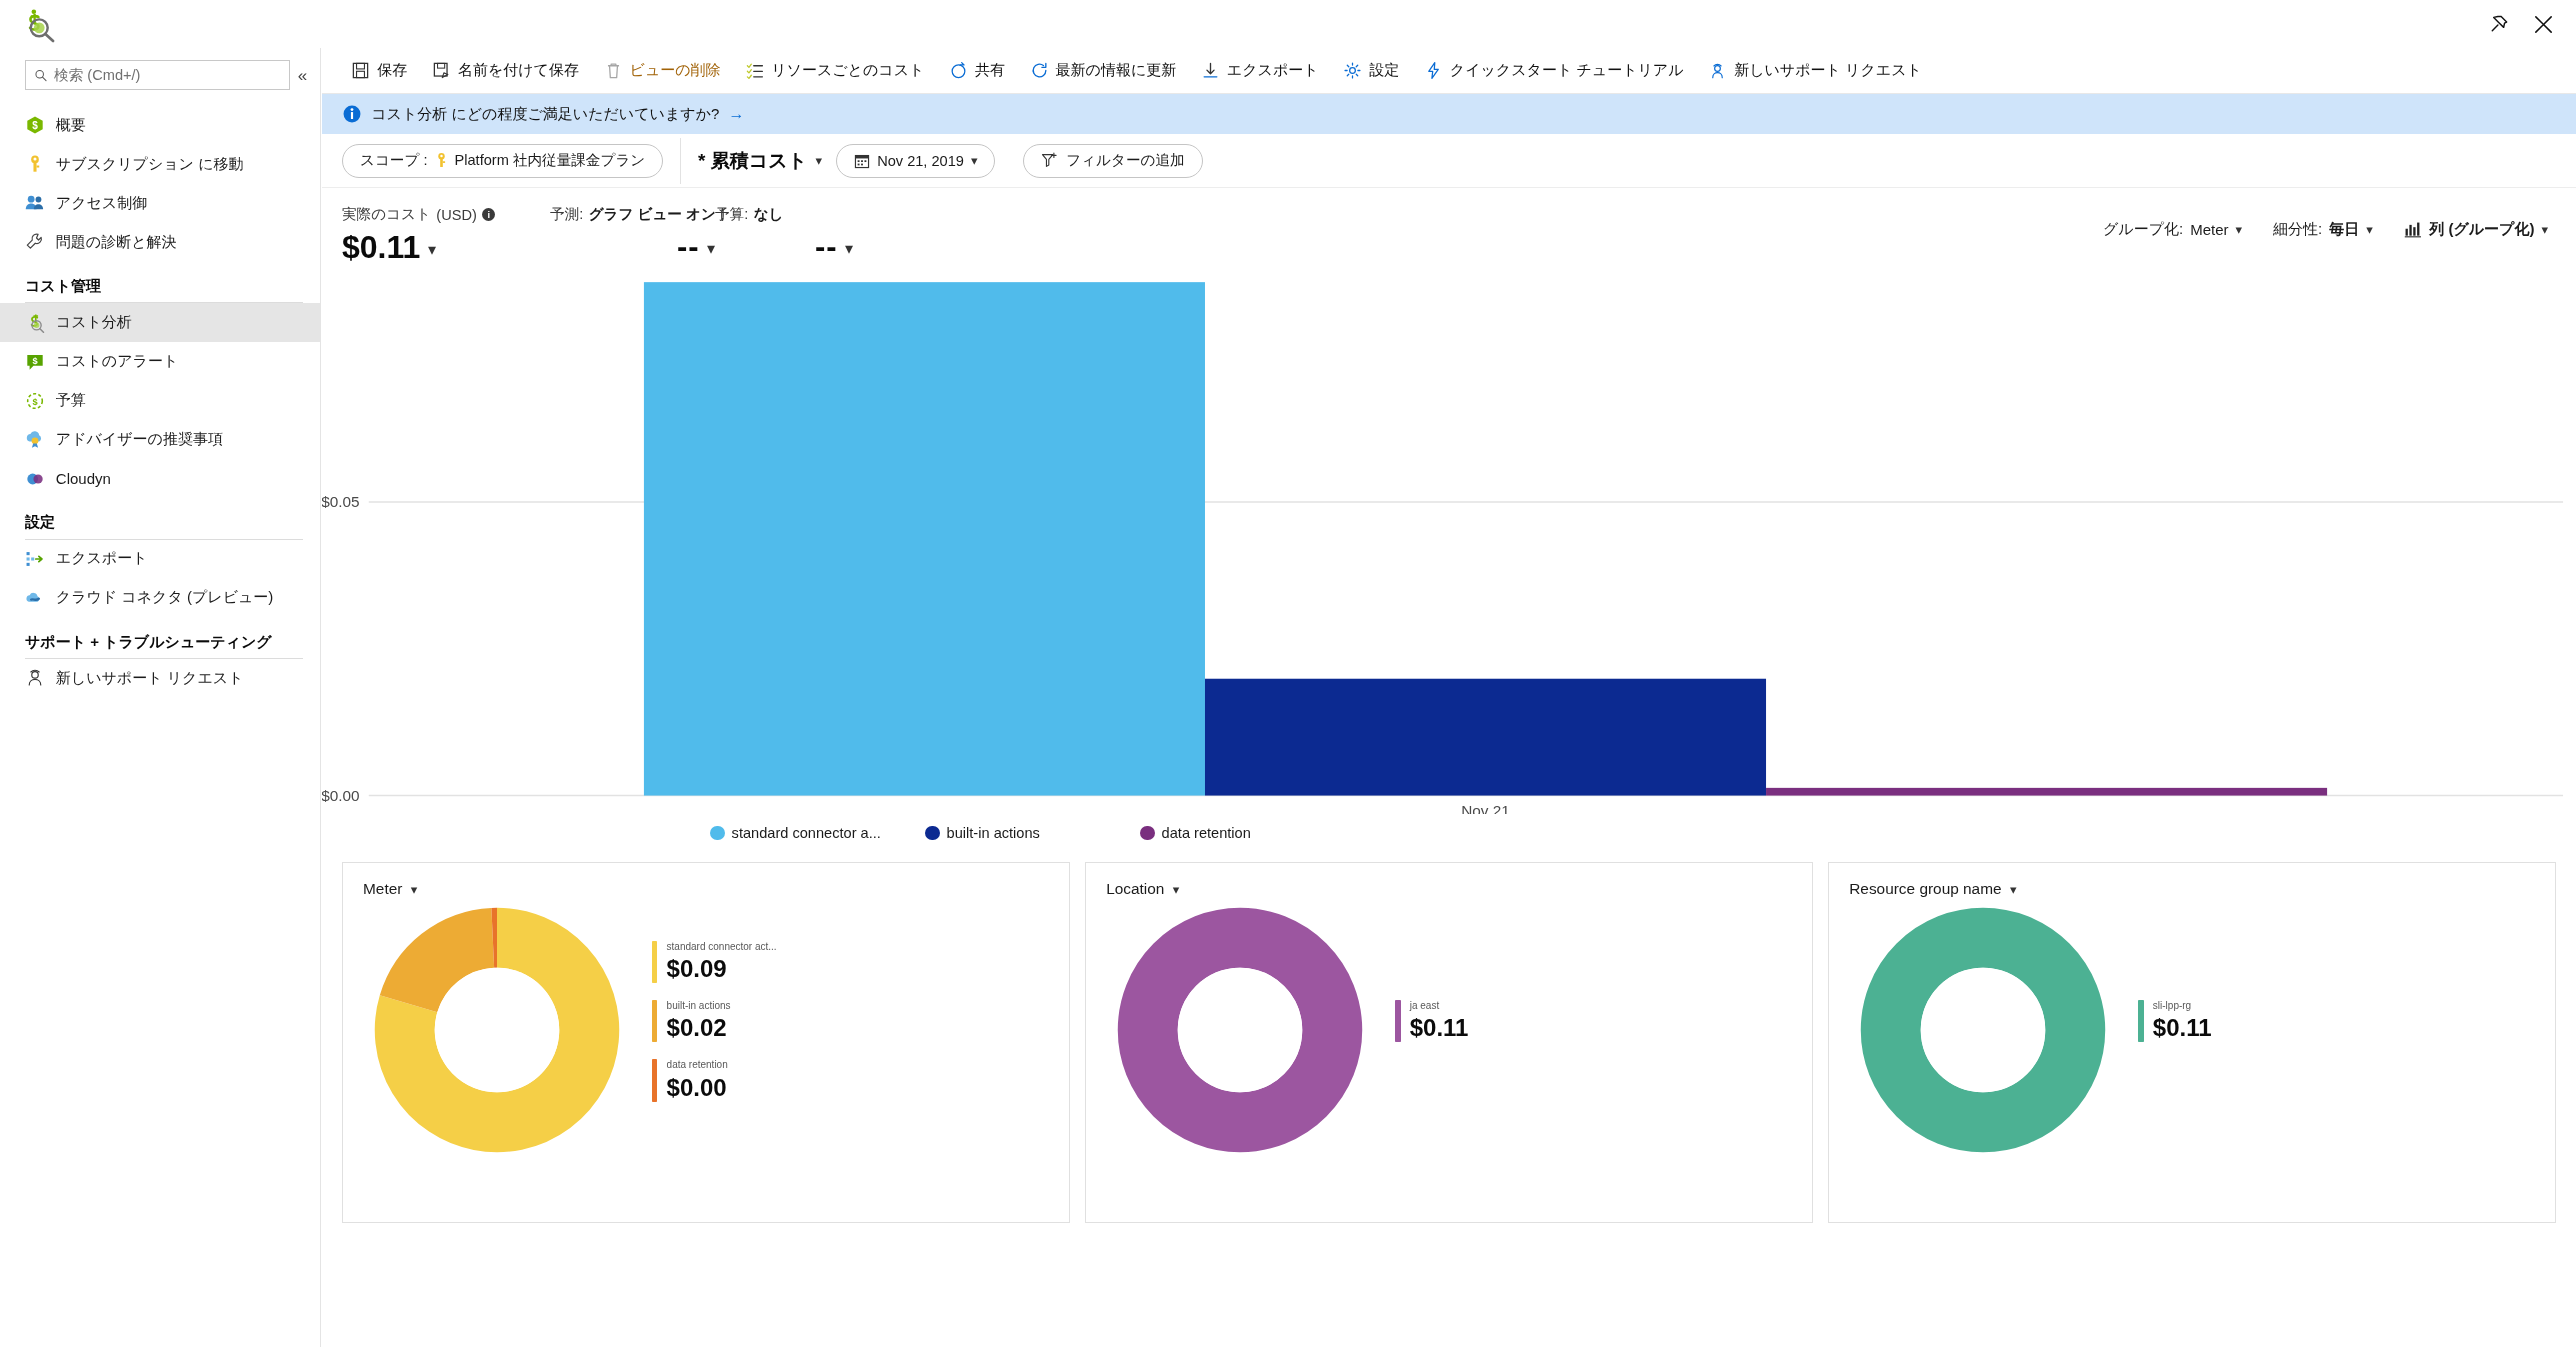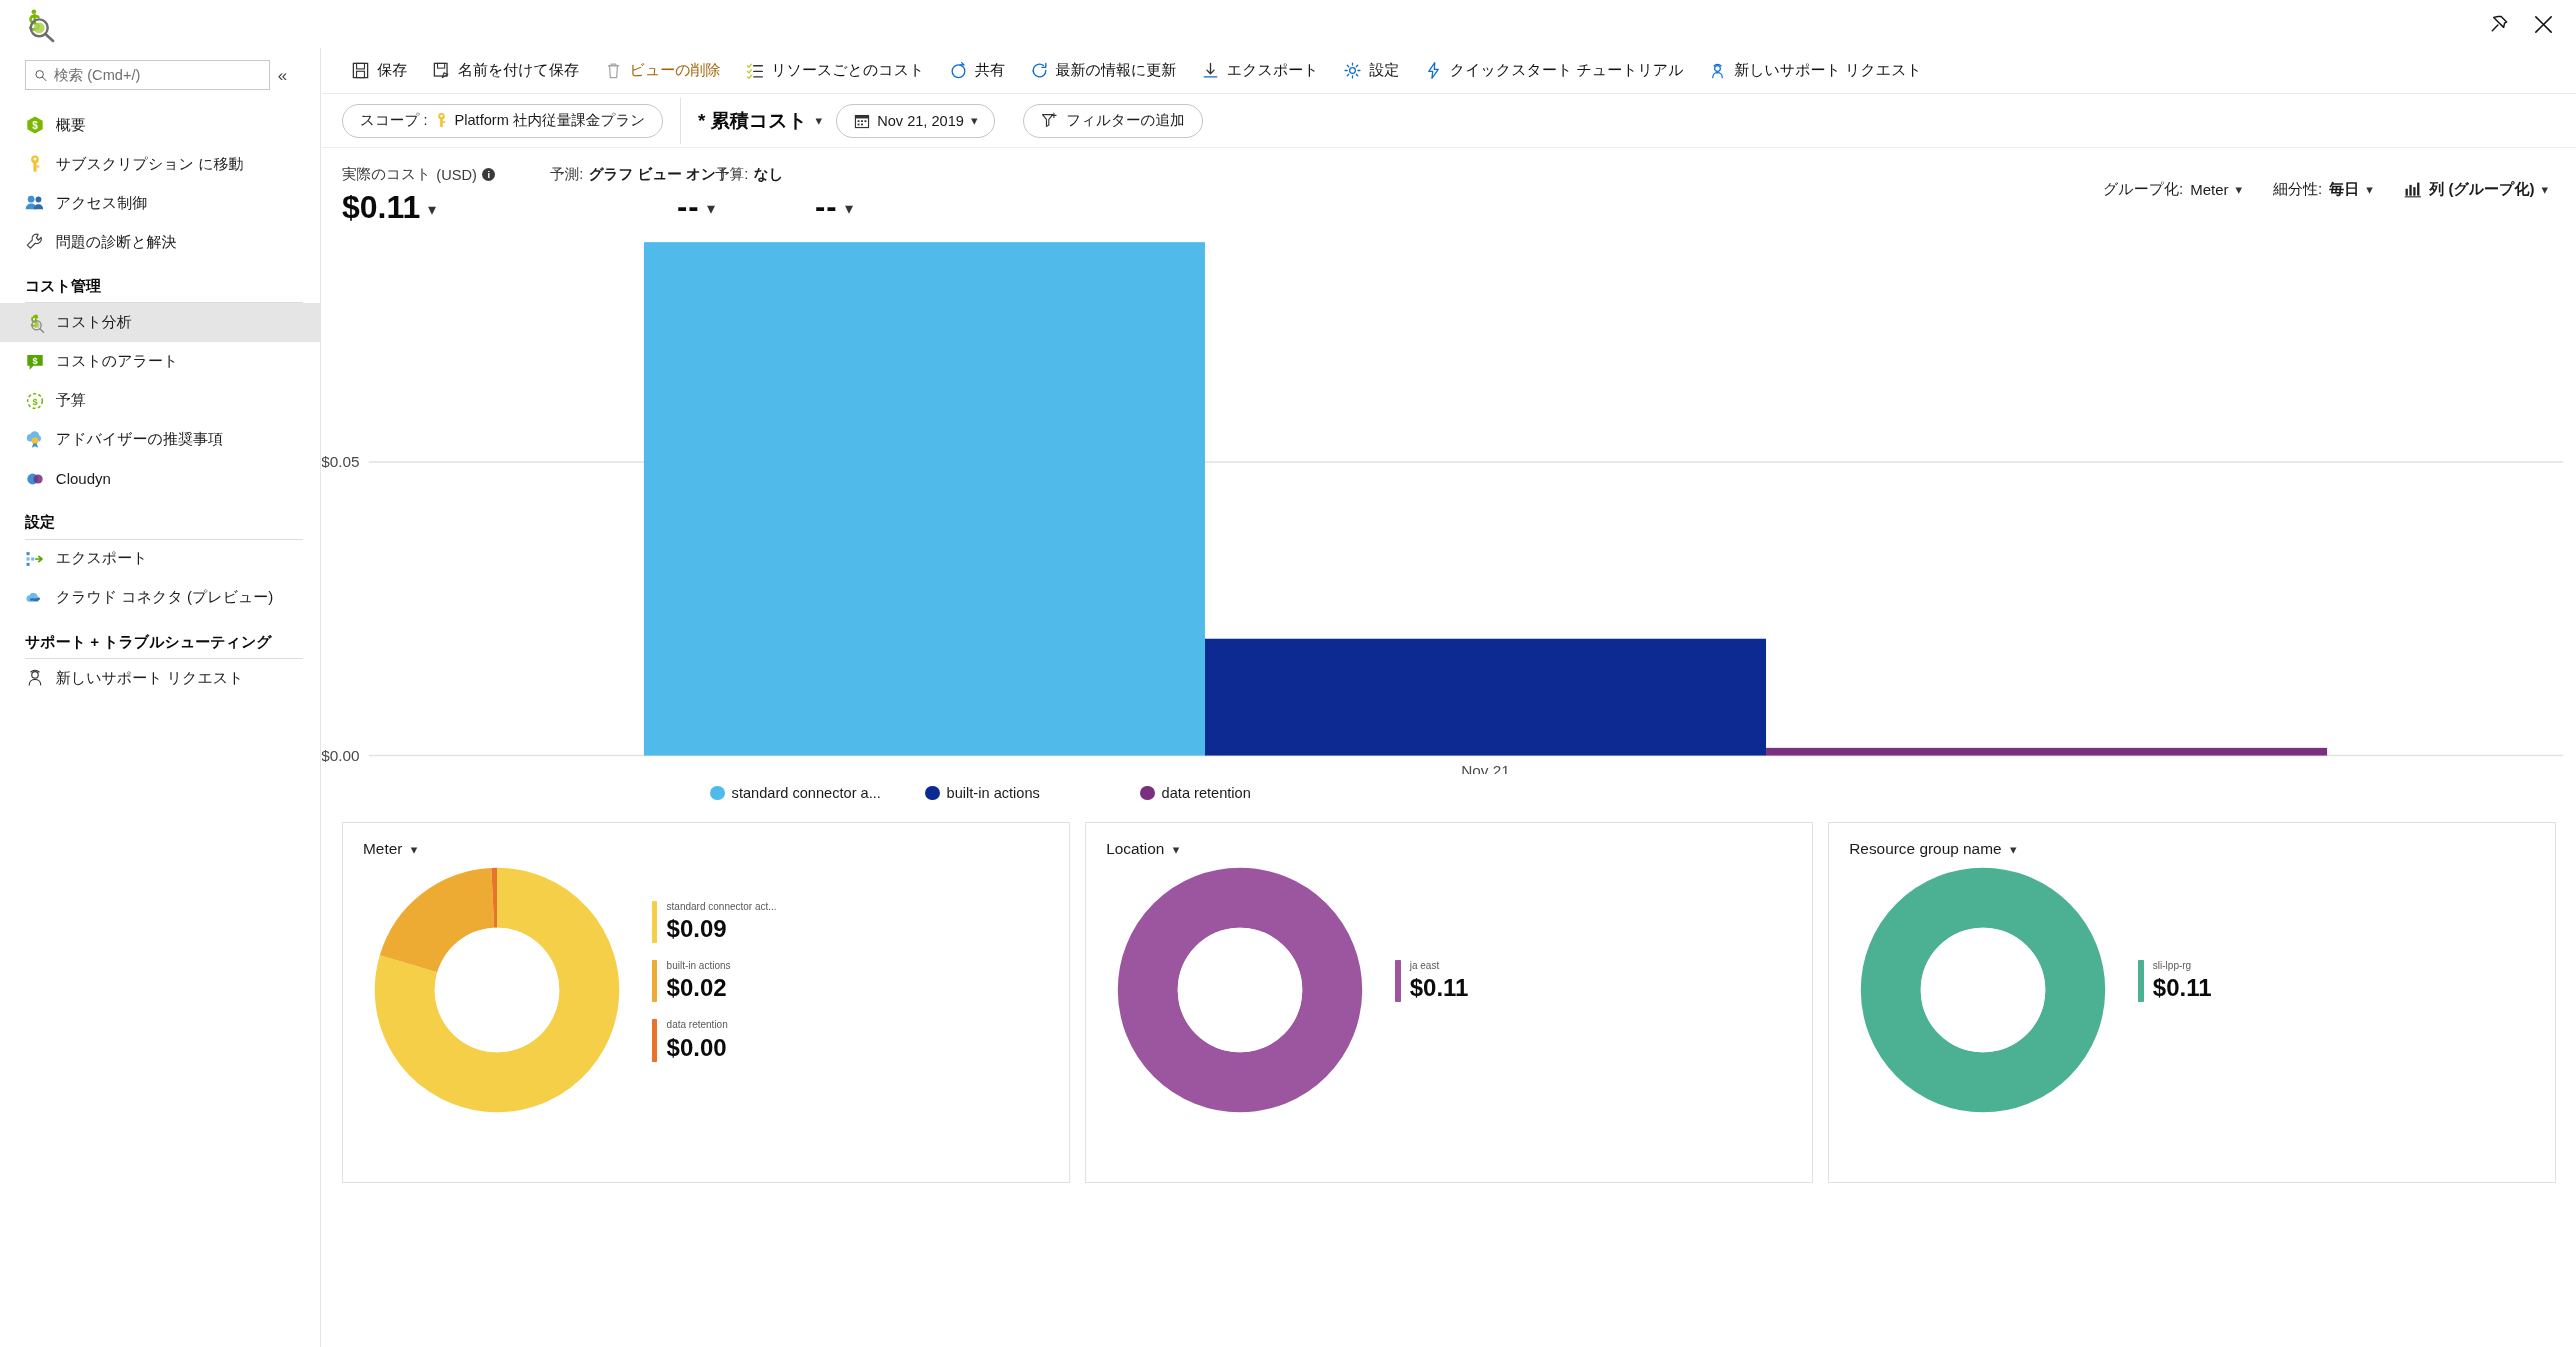--- a/index.html
+++ b/index.html
@@ -24,21 +24,21 @@
   .titlebar-actions { margin-left: auto; display: flex; align-items: center; gap: 21.5px; margin-right: 21.5px; }
   .tb-ico { width: 23px; height: 23px; cursor: pointer; }
 
   
   .sidebar {
     position: absolute; top: 48px; left: 0; width: 321px; height: 1300px;
     background: #fff; border-right: 0.8px solid #e4e4e4;
   }
   .search-row { display: flex; align-items: center; padding: 12.3px 0 4.6px 0; }
   .search-box {
-    margin-left: 25px; width: 245px; height: 30px;
+    margin-left: 25px; width: 265px; height: 30px;
     border: 0.8px solid #c8c8c8; background: #fff;
     display: flex; align-items: center; padding: 0 7.7px; gap: 7px;
   }
   .search-box input {
     border: none; outline: none; font-size: 14.6px; color: #4b4b4b;
     font-family: "Liberation Sans", sans-serif; width: 100%; background: transparent;
   }
   .search-box input::placeholder { color: #707070; }
   .collapse-btn { margin-left: 7.7px; font-size: 17px; color: #444; cursor: pointer; line-height: 1; }
 
@@ -381,20 +381,29 @@
     <div class="cmd">
       <svg class="cmd-ico" viewBox="0 0 24 24">
         <circle cx="12" cy="9.5" r="3.6" fill="none" stroke="#0a6cd4" stroke-width="1.5"></circle>
         <path d="M6 21 c0-3.8 2.8-6.2 6-6.2 s6 2.4 6 6.2" fill="none" stroke="#0a6cd4" stroke-width="1.5" stroke-linecap="round"></path>
         <path d="M7.4 6.2 a6.6 6.6 0 0 1 9.2 0" fill="none" stroke="#0a6cd4" stroke-width="1.5" stroke-linecap="round"></path>
       </svg>
       <span>新しいサポート リクエスト</span>
     </div>
   </div>
 
+  <div class="infobar">
+    <svg class="info-circle" viewBox="0 0 26 26">
+      <circle cx="13" cy="13" r="11" fill="#0a6cd4"></circle>
+      <rect x="11.6" y="10.5" width="2.8" height="9" fill="#fff"></rect>
+      <circle cx="13" cy="7.2" r="1.8" fill="#fff"></circle>
+    </svg>
+    <span>コスト分析 にどの程度ご満足いただいていますか?</span>
+    <span class="info-arrow">→</span>
+  </div>
 
   <div class="filterbar">
     <div class="pill">
       <span>スコープ :</span>
       <svg width="13" height="17" viewBox="0 0 17 22">
         <circle cx="8.5" cy="5.5" r="4.2" fill="#f2c230"></circle>
         <circle cx="8.5" cy="5" r="1.6" fill="#fff"></circle>
         <rect x="6.8" y="8.5" width="3.4" height="11" fill="#f2c230"></rect>
         <rect x="10.2" y="12" width="3" height="2.2" fill="#f2c230"></rect>
       </svg>

